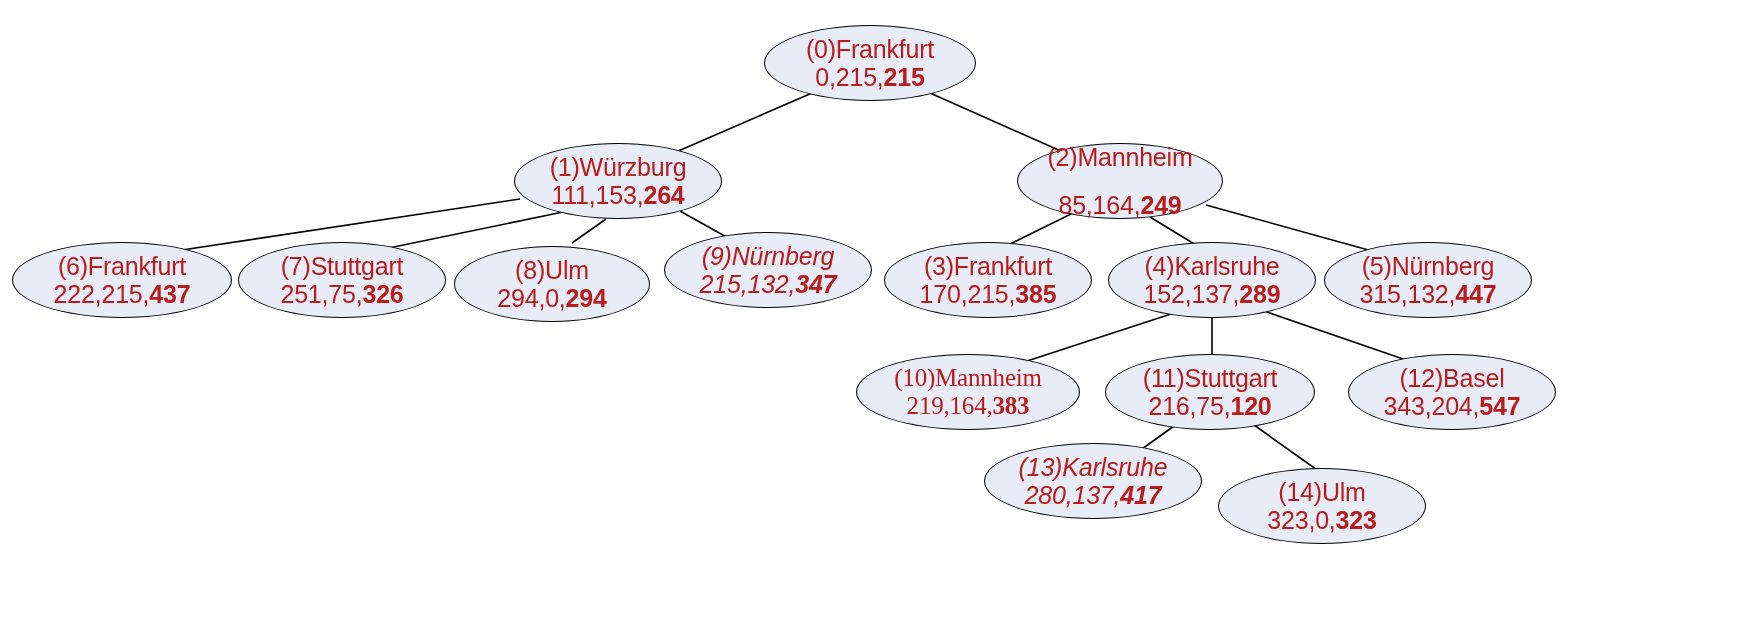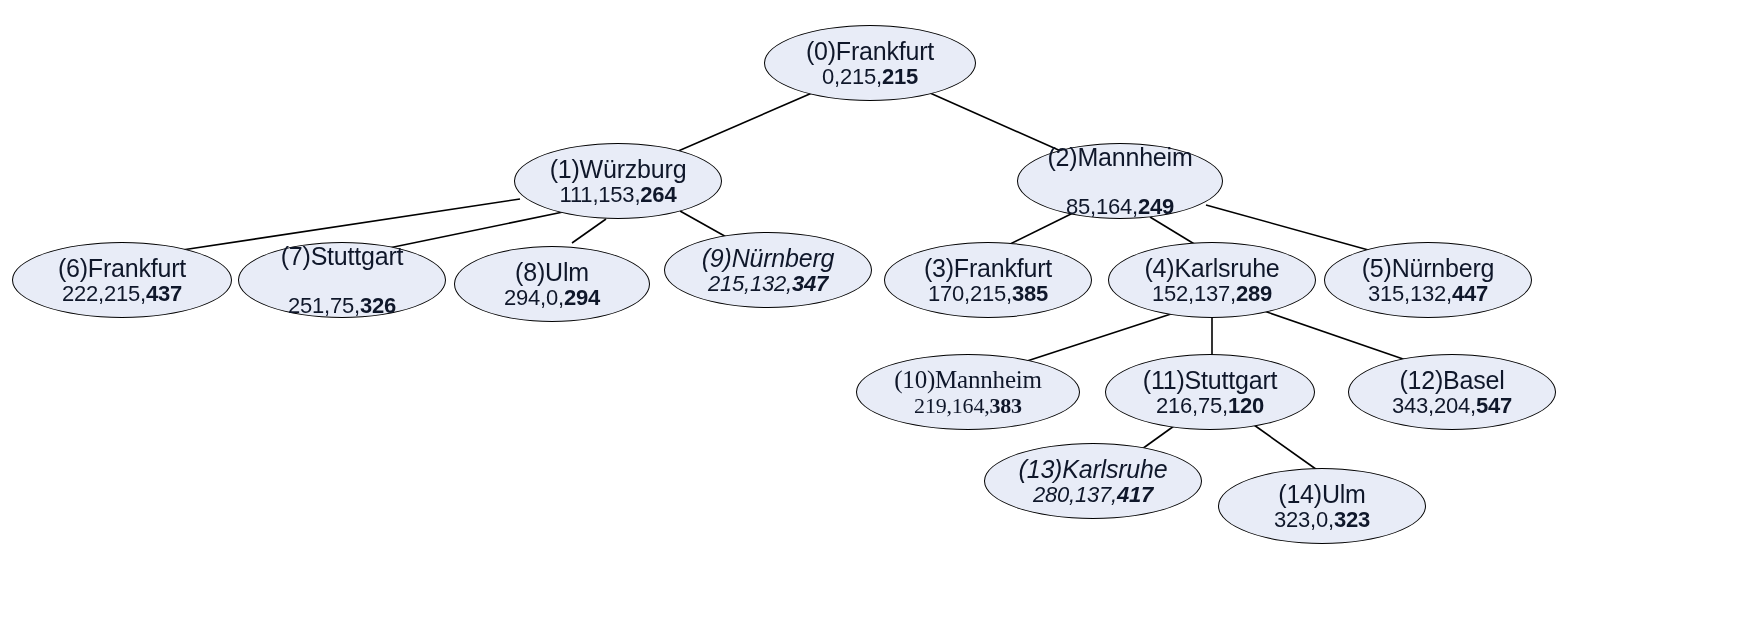--- a/index.html
+++ b/index.html
@@ -30,30 +30,30 @@
     position: absolute;
     box-sizing: border-box;
     border-radius: 50%;
     background: #e8ecf7;
     border: 1.6px solid #000000;
     display: flex;
     flex-direction: column;
     align-items: center;
     justify-content: center;
     line-height: 1.06;
-    color: #0f172a;
+    color: #b91c1c;
     text-align: center;
     white-space: nowrap;
   }
   .node-label {
     font-size: 25px;
     letter-spacing: -0.2px;
   }
   .node-values {
-    font-size: 22px;
+    font-size: 25px;
     letter-spacing: -0.2px;
     margin-top: 1px;
   }
   .node-values b {
     font-weight: bold;
   }
 </style>
 </head>
 <body>
 
@@ -86,21 +86,21 @@
         <div class="node-values"><span>111,153,</span><b>264</b></div>
       </div>
       <div class="node" style="left: 1017px; top: 143px; width: 206px; height: 76px; background: rgb(232, 236, 247); border-color: rgb(0, 0, 0); justify-content: space-between;">
         <div class="node-label">(2)Mannheim</div>
         <div class="node-values"><span>85,164,</span><b>249</b></div>
       </div>
       <div class="node" style="left: 12px; top: 242px; width: 220px; height: 76px; background: rgb(232, 236, 247); border-color: rgb(0, 0, 0);">
         <div class="node-label">(6)Frankfurt</div>
         <div class="node-values"><span>222,215,</span><b>437</b></div>
       </div>
-      <div class="node" style="left: 238px; top: 242px; width: 208px; height: 76px; background: rgb(232, 236, 247); border-color: rgb(0, 0, 0); justify-content: space-between;">
+      <div class="node" style="left: 238px; top: 242px; width: 208px; height: 76px; background: rgb(232, 236, 247); border-color: rgb(0, 0, 0);">
         <div class="node-label">(7)Stuttgart</div>
         <div class="node-values"><span>251,75,</span><b>326</b></div>
       </div>
       <div class="node" style="left: 454px; top: 246px; width: 196px; height: 76px; background: rgb(232, 236, 247); border-color: rgb(0, 0, 0);">
         <div class="node-label">(8)Ulm</div>
         <div class="node-values"><span>294,0,</span><b>294</b></div>
       </div>
       <div class="node" style="left: 664px; top: 232px; width: 208px; height: 76px; background: rgb(232, 236, 247); border-color: rgb(0, 0, 0); font-style: italic;">
         <div class="node-label">(9)Nürnberg</div>
         <div class="node-values"><span>215,132,</span><b>347</b></div>

